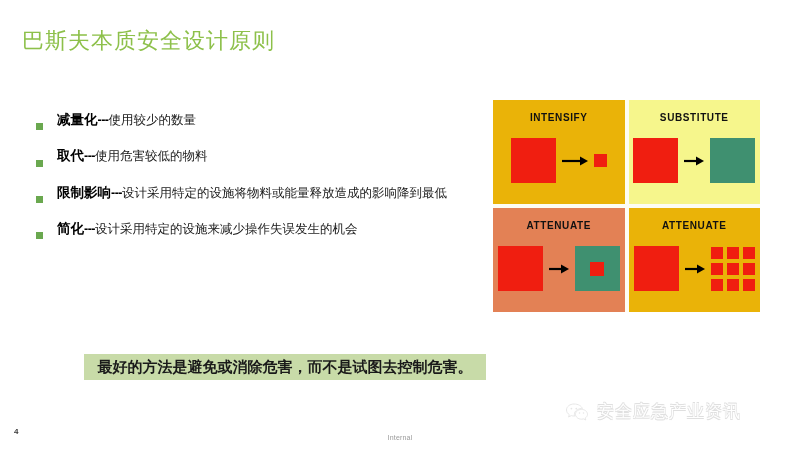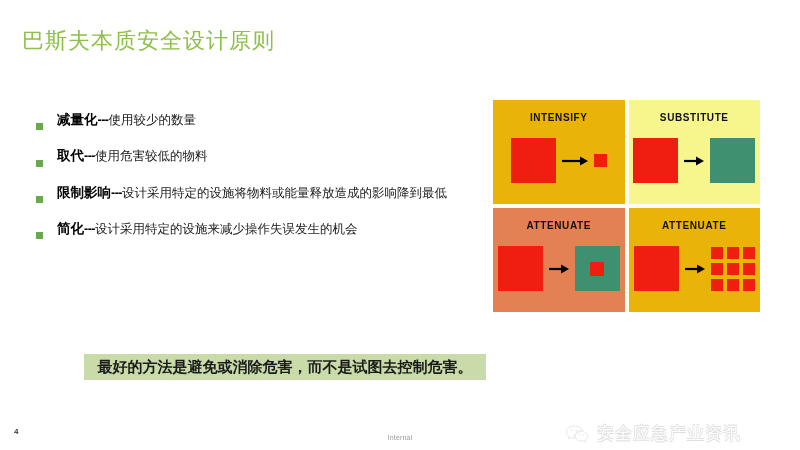--- a/index.html
+++ b/index.html
@@ -222,21 +222,21 @@
     text-align: center;
     font-size: 7px;
     color: #9a9a9a;
     letter-spacing: 0.2px;
   }
 
   
   .watermark {
     position: absolute;
     left: 565px;
-    top: 422px;
+    top: 400px;
     display: flex;
     align-items: center;
     gap: 8px;
     opacity: 0.45;
   }
 
   .watermark-icon {
     width: 24px;
     height: 20px;
     position: relative;

